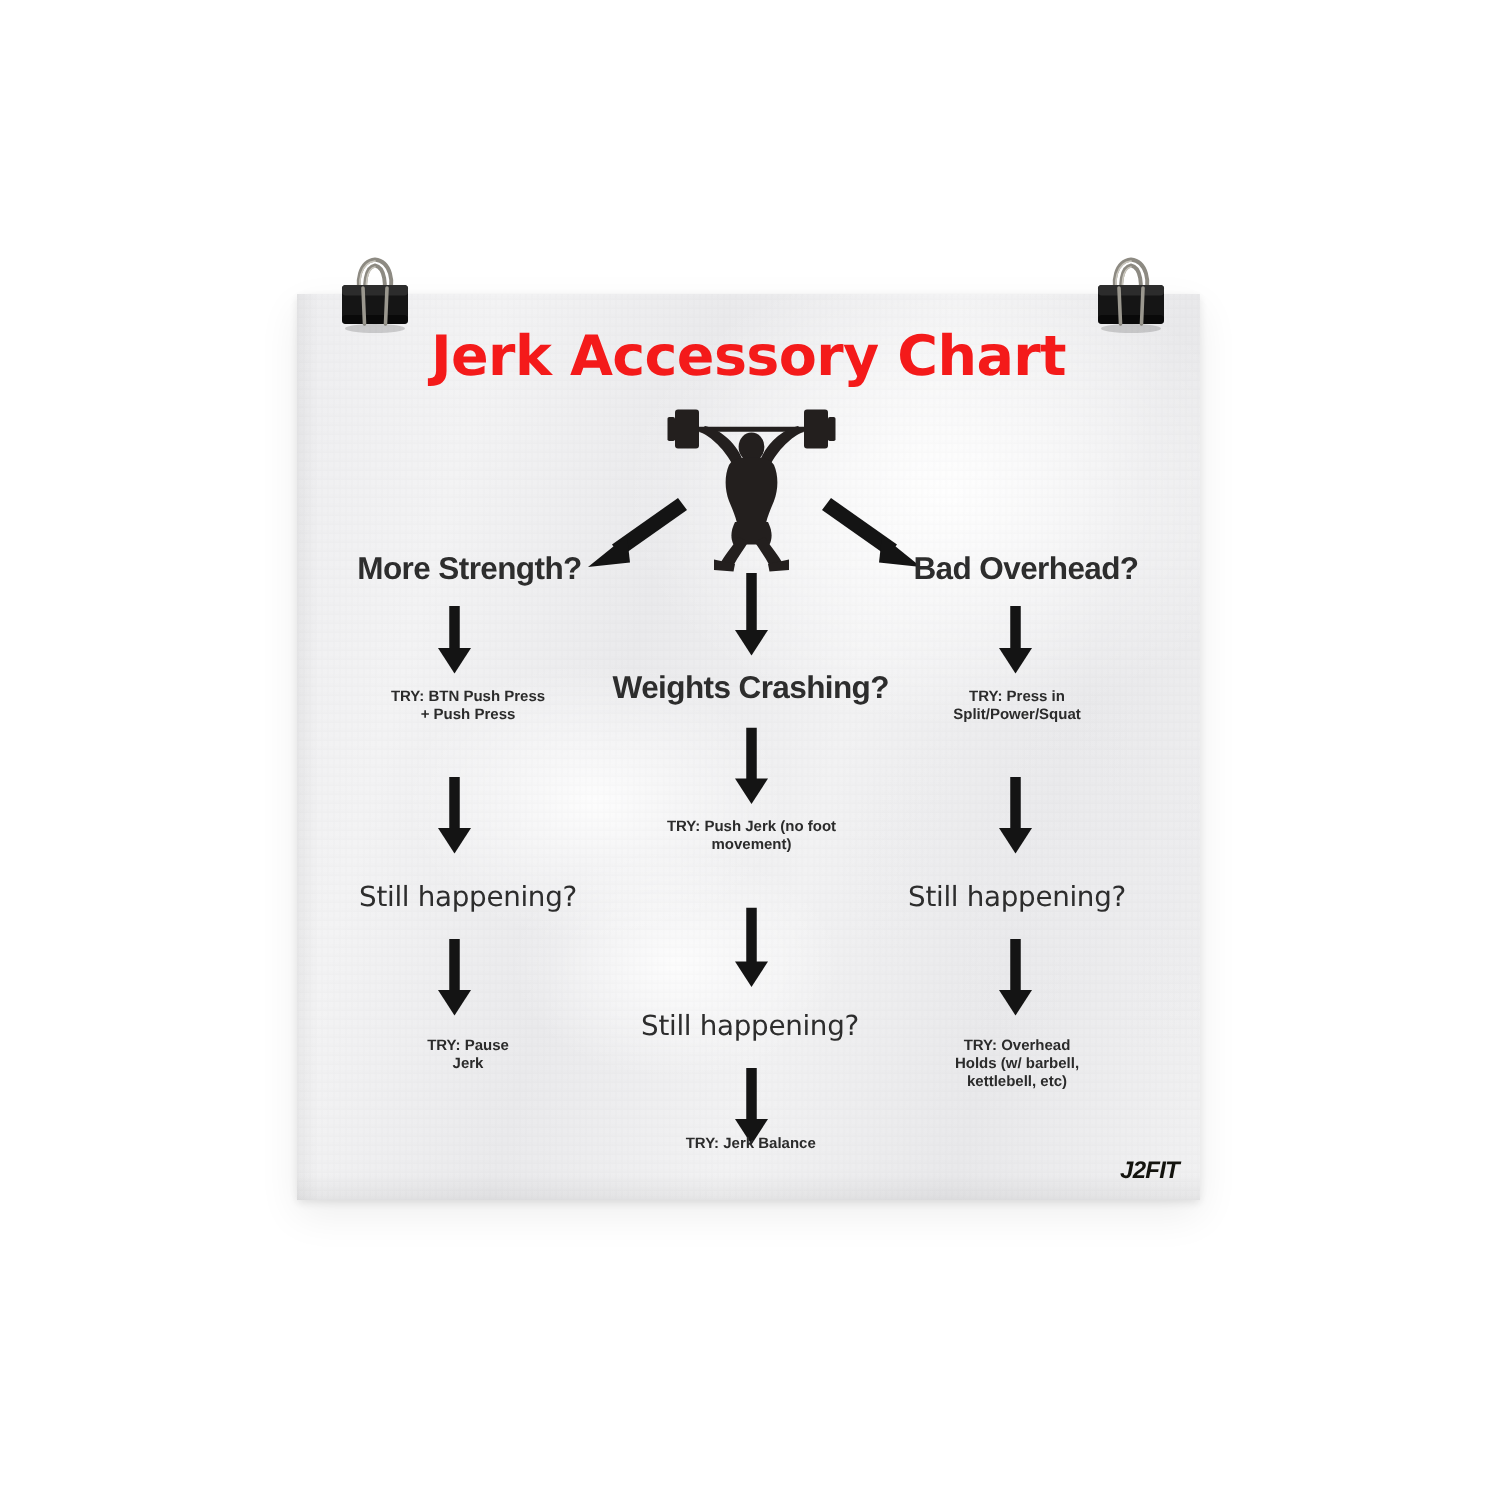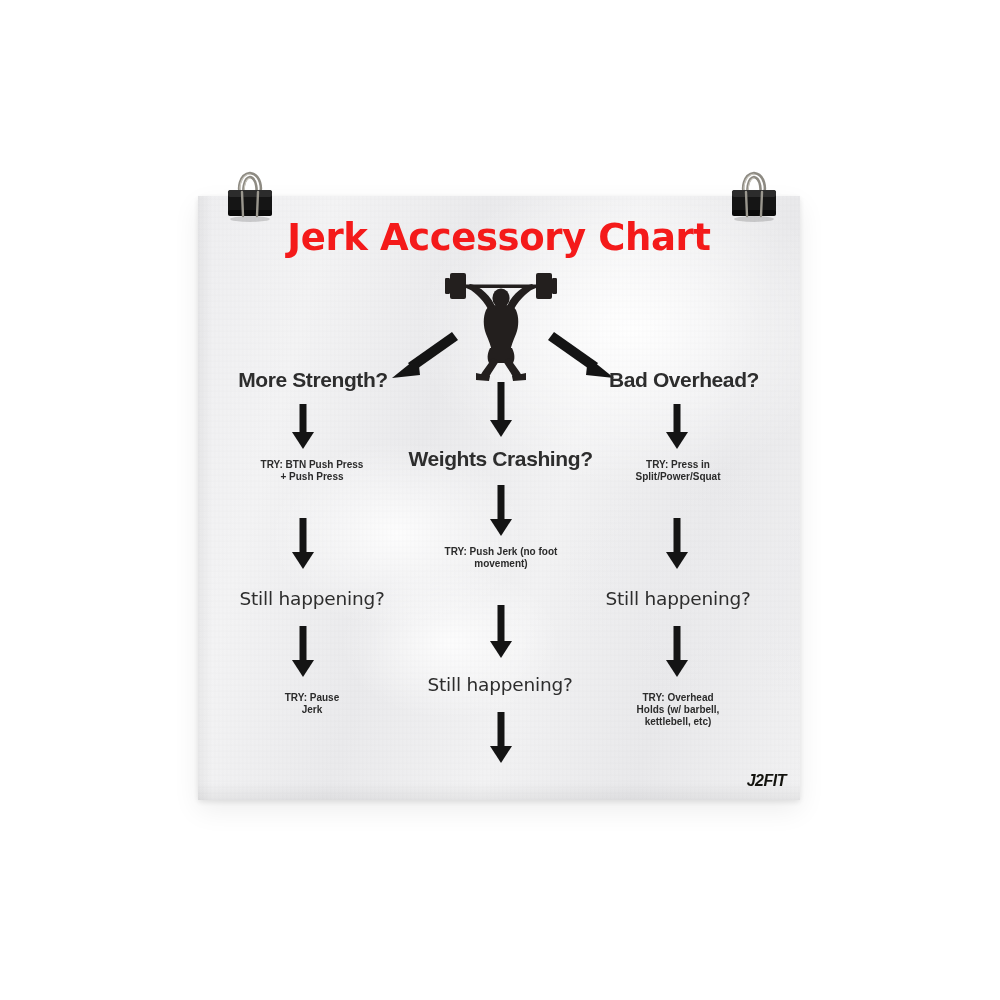--- a/index.html
+++ b/index.html
@@ -327,20 +327,21 @@
 
       <div class="varrow" style="left:289px; top:516px;">
         <svg width="28" height="52" viewBox="0 0 28 52">
             <g fill="#141414">
           <rect x="10.5" y="0" width="7" height="36"></rect>
           <path d="M3 34 L25 34 L14 51 Z"></path>
         </g>
           </svg>
       </div>
 
+      <div class="node try" style="left:185px; top:561px; width:235px;">TRY: Jerk Balance</div>
 
       <div class="node q-head" style="left:376px; top:172px; width:220px;">Bad Overhead?</div>
 
       <div class="varrow" style="left:465px; top:208px;">
         <svg width="28" height="46" viewBox="0 0 28 46">
             <g fill="#141414">
           <rect x="10.5" y="0" width="7" height="30"></rect>
           <path d="M3 28 L25 28 L14 45 Z"></path>
         </g>
           </svg>

